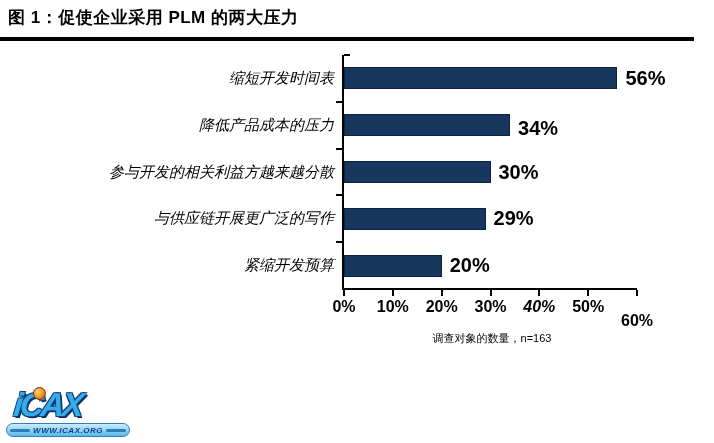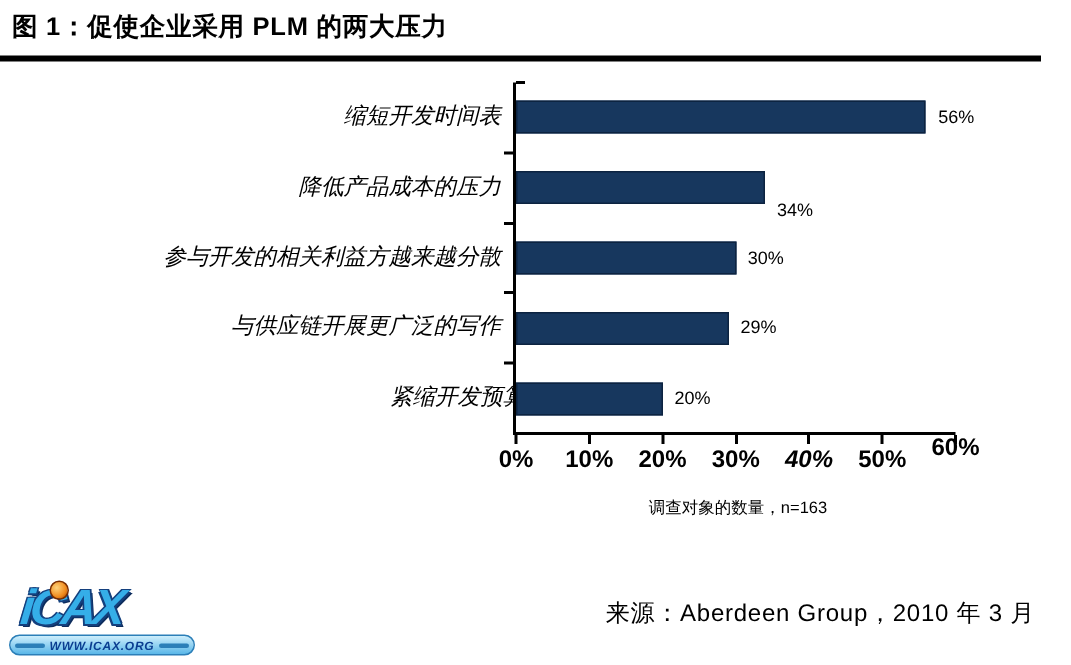--- a/index.html
+++ b/index.html
@@ -11,21 +11,21 @@
     position:absolute;left:8px;top:6px;font-size:17px;font-weight:bold;letter-spacing:.5px;
   }
   .title-rule{
     position:absolute;left:0;top:37px;width:694px;height:4px;background:#000;
   }
   
   .y-axis{position:absolute;width:2px;background:#000;}
   .x-axis{position:absolute;height:2px;background:#000;}
   .bar{position:absolute;box-sizing:border-box;border:1px solid #0C2340;}
   .cat-label{position:absolute;text-align:right;font-size:15px;white-space:nowrap;font-style:italic;}
-  .val-label{position:absolute;font-size:12px;font-weight:normal;white-space:nowrap;}
+  .val-label{position:absolute;font-size:20px;font-weight:bold;white-space:nowrap;}
   .xtick{position:absolute;width:2px;height:6px;background:#000;}
   .xtick-label{position:absolute;width:64px;text-align:center;font-size:16px;font-weight:bold;}
   .ytick{position:absolute;width:6px;height:2px;background:#000;}
   .axis-caption{position:absolute;left:344px;top:331px;width:296px;text-align:center;font-size:11px;}
   .source-line{position:absolute;right:24px;top:399px;font-size:16px;letter-spacing:.5px;white-space:nowrap;}
   
   .logo{position:absolute;left:6px;top:385px;width:124px;height:54px;}
   .logo-text{
     position:absolute;left:8px;top:1px;font-size:33px;font-weight:bold;font-style:italic;
     letter-spacing:-3px;transform:skewX(-6deg);color:#35AEE8;
@@ -54,56 +54,55 @@
 
   <div id="chart">
     <div class="axis-caption">调查对象的数量，n=163</div>
   <div class="y-axis" style="left: 342px; top: 55px; height: 234px; background: rgb(0, 0, 0);"></div>
       <div class="x-axis" style="left: 342px; top: 288px; width: 295px; background: rgb(0, 0, 0);"></div>
       <div class="cat-label" style="left: 0px; top: 55px; width: 334px; height: 46.8px; line-height: 46.8px;">缩短开发时间表</div>
       <div class="bar" style="left: 344px; top: 67.4px; width: 273.467px; height: 22px; background: rgb(23, 55, 94); border-color: rgb(12, 35, 64);"></div>
       <div class="val-label" style="left: 625.467px; top: 55px; height: 46.8px; line-height: 46.8px;">56%</div>
       <div class="cat-label" style="left: 0px; top: 101.8px; width: 334px; height: 46.8px; line-height: 46.8px;">降低产品成本的压力</div>
       <div class="bar" style="left: 344px; top: 114.2px; width: 166.033px; height: 22px; background: rgb(23, 55, 94); border-color: rgb(12, 35, 64);"></div>
-      <div class="val-label" style="left: 518.033px; top: 117px; height: 46.8px; line-height: 46.8px;">34%</div>
+      <div class="val-label" style="left: 518.033px; top: 105px; height: 46.8px; line-height: 46.8px;">34%</div>
       <div class="ytick" style="left: 336px; top: 100.8px; background: rgb(0, 0, 0);"></div>
       <div class="cat-label" style="left: 0px; top: 148.6px; width: 334px; height: 46.8px; line-height: 46.8px;">参与开发的相关利益方越来越分散</div>
       <div class="bar" style="left: 344px; top: 161px; width: 146.5px; height: 22px; background: rgb(23, 55, 94); border-color: rgb(12, 35, 64);"></div>
       <div class="val-label" style="left: 498.5px; top: 148.6px; height: 46.8px; line-height: 46.8px;">30%</div>
       <div class="ytick" style="left: 336px; top: 147.6px; background: rgb(0, 0, 0);"></div>
       <div class="cat-label" style="left: 0px; top: 195.4px; width: 334px; height: 46.8px; line-height: 46.8px;">与供应链开展更广泛的写作</div>
       <div class="bar" style="left: 344px; top: 207.8px; width: 141.617px; height: 22px; background: rgb(23, 55, 94); border-color: rgb(12, 35, 64);"></div>
       <div class="val-label" style="left: 493.617px; top: 195.4px; height: 46.8px; line-height: 46.8px;">29%</div>
       <div class="ytick" style="left: 336px; top: 194.4px; background: rgb(0, 0, 0);"></div>
-      <div class="cat-label" style="left: 0px; top: 242.2px; width: 334px; height: 46.8px; line-height: 46.8px; margin-left: 16px;">紧缩开发预算</div>
+      <div class="cat-label" style="left: 0px; top: 242.2px; width: 334px; height: 46.8px; line-height: 46.8px;">紧缩开发预算</div>
       <div class="bar" style="left: 344px; top: 254.6px; width: 97.6667px; height: 22px; background: rgb(23, 55, 94); border-color: rgb(12, 35, 64);"></div>
       <div class="val-label" style="left: 449.667px; top: 242.2px; height: 46.8px; line-height: 46.8px;">20%</div>
       <div class="ytick" style="left: 336px; top: 241.2px; background: rgb(0, 0, 0);"></div>
       <div class="ytick" style="left: 344px; top: 54px; background: rgb(0, 0, 0);"></div>
       <div class="xtick" style="left: 343px; top: 290px; background: rgb(0, 0, 0);"></div>
       <div class="xtick-label" style="left: 312px; top: 298px;">0%</div>
       <div class="xtick" style="left: 391.833px; top: 290px; background: rgb(0, 0, 0);"></div>
       <div class="xtick-label" style="left: 360.833px; top: 298px;">10%</div>
       <div class="xtick" style="left: 440.667px; top: 290px; background: rgb(0, 0, 0);"></div>
       <div class="xtick-label" style="left: 409.667px; top: 298px;">20%</div>
       <div class="xtick" style="left: 489.5px; top: 290px; background: rgb(0, 0, 0);"></div>
       <div class="xtick-label" style="left: 458.5px; top: 298px;">30%</div>
       <div class="xtick" style="left: 538.333px; top: 290px; background: rgb(0, 0, 0);"></div>
       <div class="xtick-label" style="left: 507.333px; top: 298px; font-style: italic;">40%</div>
       <div class="xtick" style="left: 587.167px; top: 290px; background: rgb(0, 0, 0);"></div>
       <div class="xtick-label" style="left: 556.167px; top: 298px;">50%</div>
       <div class="xtick" style="left: 636px; top: 290px; background: rgb(0, 0, 0);"></div>
-      <div class="xtick-label" style="left: 605px; top: 290px;">60%</div>
+      <div class="xtick-label" style="left: 605px; top: 312px;">60%</div>
     </div>
 
   <div class="logo">
     <div class="logo-text">iCAX</div>
     <div class="logo-dot"></div>
     <div class="logo-banner">
       <span class="banner-line"></span>
       <span class="logo-url">WWW.ICAX.ORG</span>
       <span class="banner-line"></span>
     </div>
   </div>
 
-  <div class="source-line">来源：Aberdeen Group，2010 年 3 月</div>
 
 </div>
 
 </body></html>

